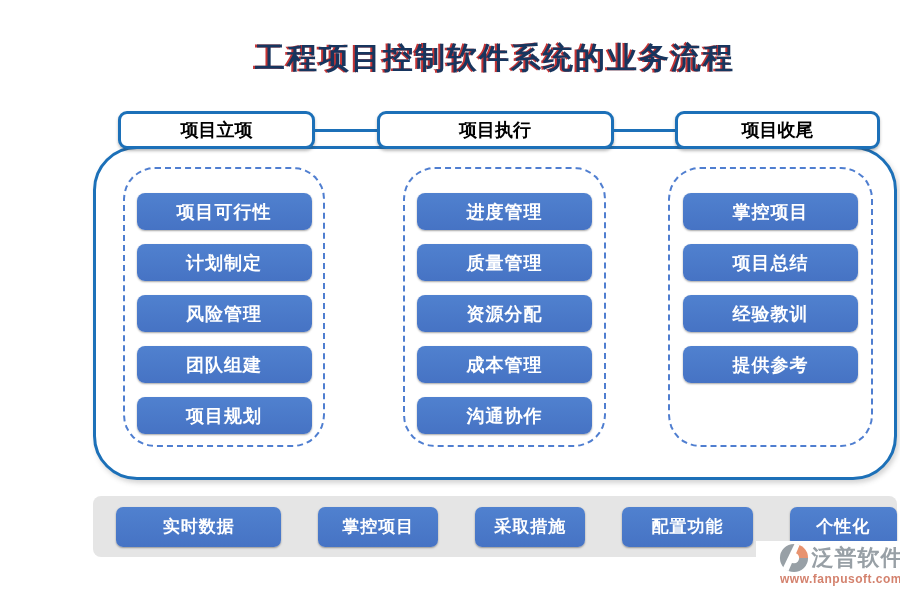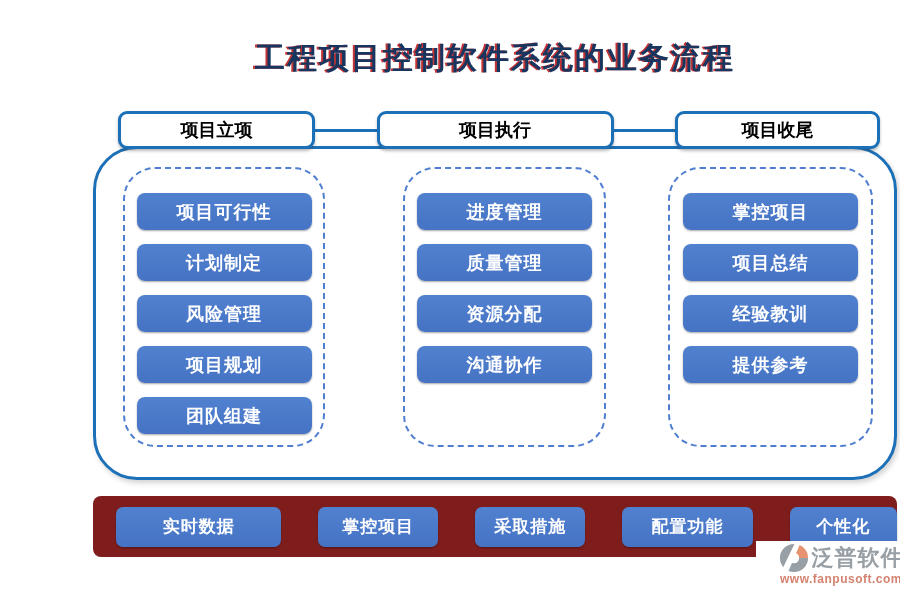--- a/index.html
+++ b/index.html
@@ -46,21 +46,21 @@
   .item-button{
     width:175px;height:37px;border-radius:8px;flex:0 0 auto;
     background:linear-gradient(#5081cf,#4673c4);
     color:#fff;font-weight:bold;font-size:18px;letter-spacing:1px;
     display:flex;align-items:center;justify-content:center;
     box-shadow:0 1px 2px rgba(0,0,0,.35);cursor:pointer;
   }
   
   .footer-bar{
     position:absolute;left:48px;top:496px;width:804px;height:61px;
-    background:#7f1d1d;border-radius:8px;box-sizing:border-box;
+    background:#e5e5e5;border-radius:8px;box-sizing:border-box;
     display:flex;align-items:center;padding-left:23px;gap:37px;z-index:1;
   }
   .footer-button{
     height:40px;border-radius:7px;
     background:linear-gradient(#5081cf,#4673c4);
     color:#fff;font-weight:bold;font-size:17px;letter-spacing:1px;
     display:flex;align-items:center;justify-content:center;
     box-shadow:0 1px 2px rgba(0,0,0,.35);cursor:pointer;
   }
   .fb-0{width:174px}.fb-1{width:126px}.fb-2{width:116px}.fb-3{width:137px}.fb-4{width:113px}
@@ -89,27 +89,28 @@
       <div class="phase-header ph-2">项目收尾</div>
     </div>
 
   <div class="main-container"></div>
 
   <div class="columns">
       <div class="phase-column col-0">
         <div class="item-button">项目可行性</div>
         <div class="item-button">计划制定</div>
         <div class="item-button">风险管理</div>
+        <div class="item-button">团队组建</div>
         <div class="item-button">项目规划</div>
-        <div class="item-button">团队组建</div>
       </div>
       <div class="phase-column col-1">
         <div class="item-button">进度管理</div>
         <div class="item-button">质量管理</div>
         <div class="item-button">资源分配</div>
+        <div class="item-button">成本管理</div>
         <div class="item-button">沟通协作</div>
       </div>
       <div class="phase-column col-2">
         <div class="item-button">掌控项目</div>
         <div class="item-button">项目总结</div>
         <div class="item-button">经验教训</div>
         <div class="item-button">提供参考</div>
       </div>
     </div>
 

